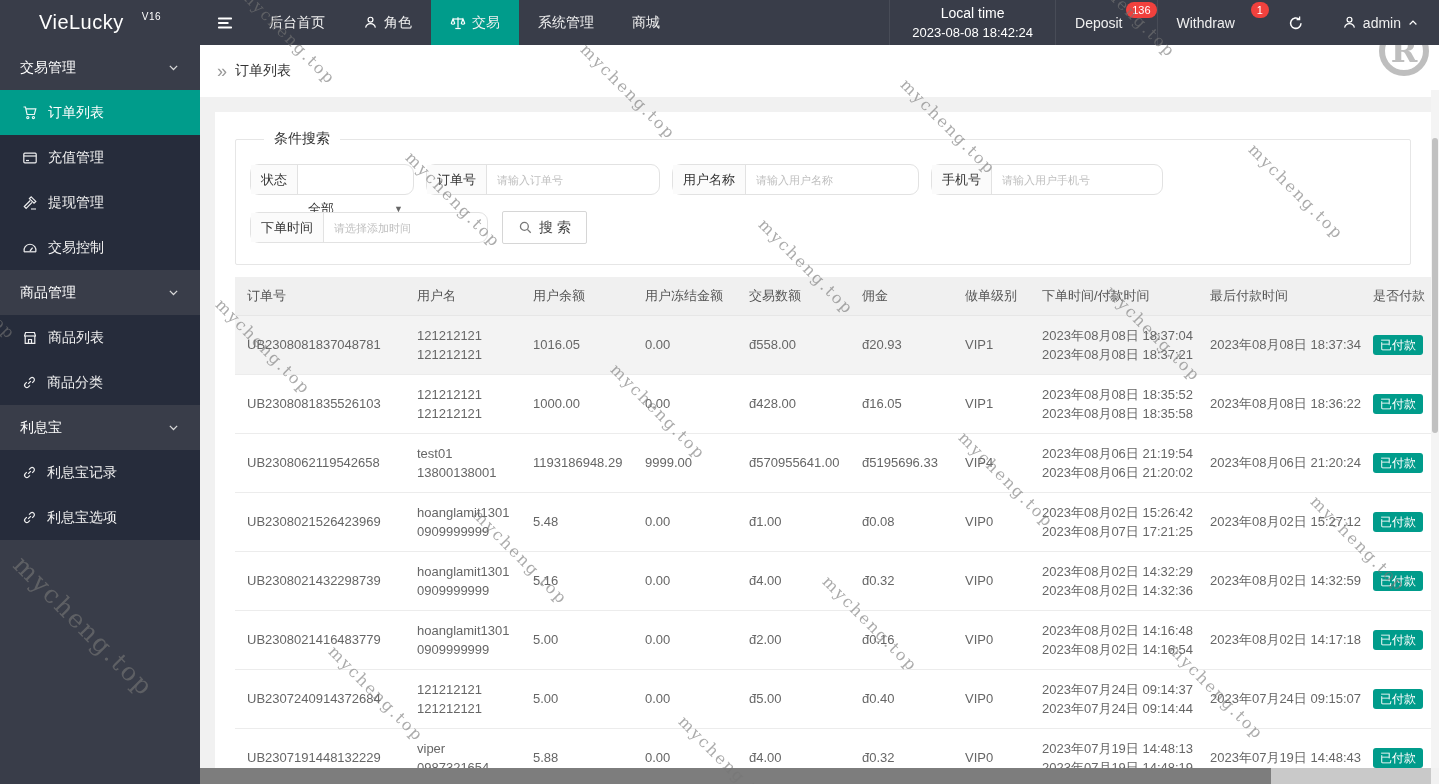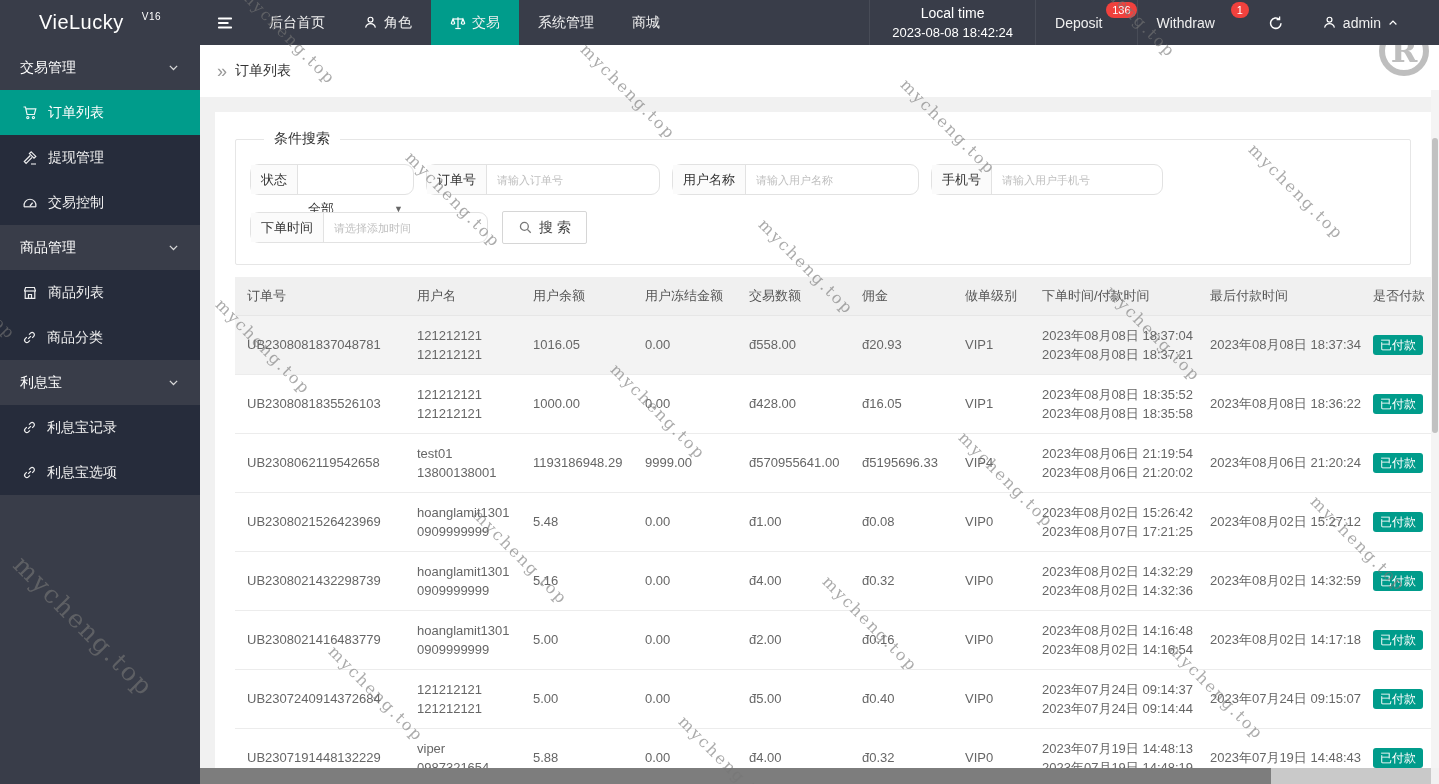--- a/index.html
+++ b/index.html
@@ -142,21 +142,21 @@
       <span class="nav-badge">1</span>
     </div>
     <div class="nav-item">
       <span class="nicon" style="margin:0">
           <svg width="16" height="16" viewBox="0 0 16 16" fill="none" stroke="#fff" stroke-width="1.5">
             <path d="M13 8.2A5.2 5.2 0 1 1 11.4 4.4"></path>
             <path d="M11.6 1.6v3h-3" stroke-width="1.3"></path>
           </svg>
         </span>
     </div>
-    <div class="nav-item" style="padding-right:40px;">
+    <div class="nav-item" style="padding-right:20px;">
       <span class="nicon">
           <svg width="15" height="15" viewBox="0 0 16 16" fill="none" stroke="#fff" stroke-width="1.3">
             <circle cx="8" cy="5" r="2.6"></circle>
             <path d="M2.8 13.5a5.3 5.3 0 0 1 10.4 0"></path>
           </svg>
         </span>
       <span>admin</span>
       <span class="caret-up">
           <svg width="12" height="12" viewBox="0 0 16 16" fill="none" stroke="#fff" stroke-width="1.6">
             <path d="M3.5 10l4.5-4.5L12.5 10"></path>
@@ -177,20 +177,30 @@
     </div>
     <div class="side-item active">
       <span class="sicon">
         <svg width="16" height="16" viewBox="0 0 16 16" fill="none" stroke="#fff" stroke-width="1.2">
           <path d="M1.5 2h2l1.6 7.5h7.2l1.5-5.7H4.1"></path>
           <circle cx="5.8" cy="12.6" r="1.1"></circle>
           <circle cx="11.4" cy="12.6" r="1.1"></circle>
         </svg>
       </span>
       <span>订单列表</span>
+    </div>
+    <div class="side-item">
+      <span class="sicon">
+        <svg width="16" height="16" viewBox="0 0 16 16" fill="none" stroke="#fff" stroke-width="1.2">
+          <rect x="1.8" y="3.2" width="12.4" height="9.6" rx="1"></rect>
+          <path d="M1.8 6h12.4"></path>
+          <path d="M4 10.5h3"></path>
+        </svg>
+      </span>
+      <span>充值管理</span>
     </div>
     <div class="side-item">
       <span class="sicon">
         <svg width="16" height="16" viewBox="0 0 16 16" fill="none" stroke="#fff" stroke-width="1.2">
           <path d="M9.2 1.8l4.6 4.6-1.8 1.8-4.6-4.6z"></path>
           <path d="M8.3 5.5l-6 6 1.8 1.8 6-6"></path>
           <path d="M9 14h5" stroke-width="1.1"></path>
         </svg>
       </span>
       <span>提现管理</span>

